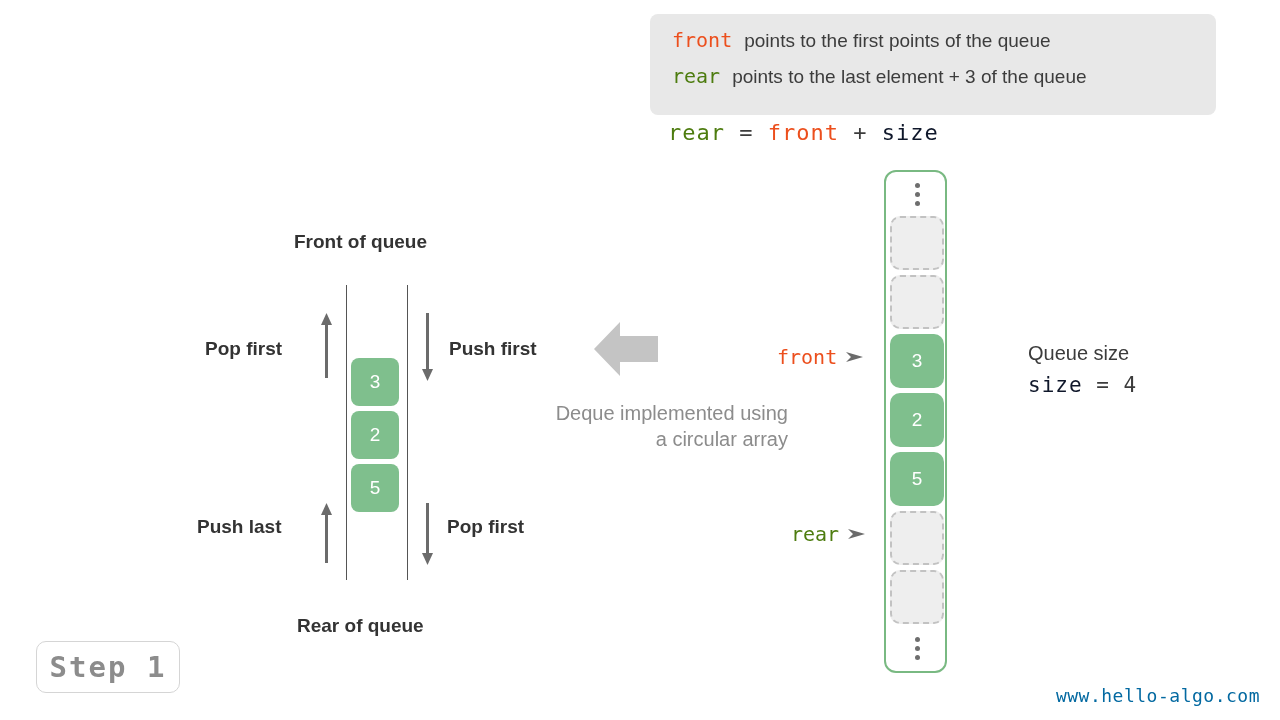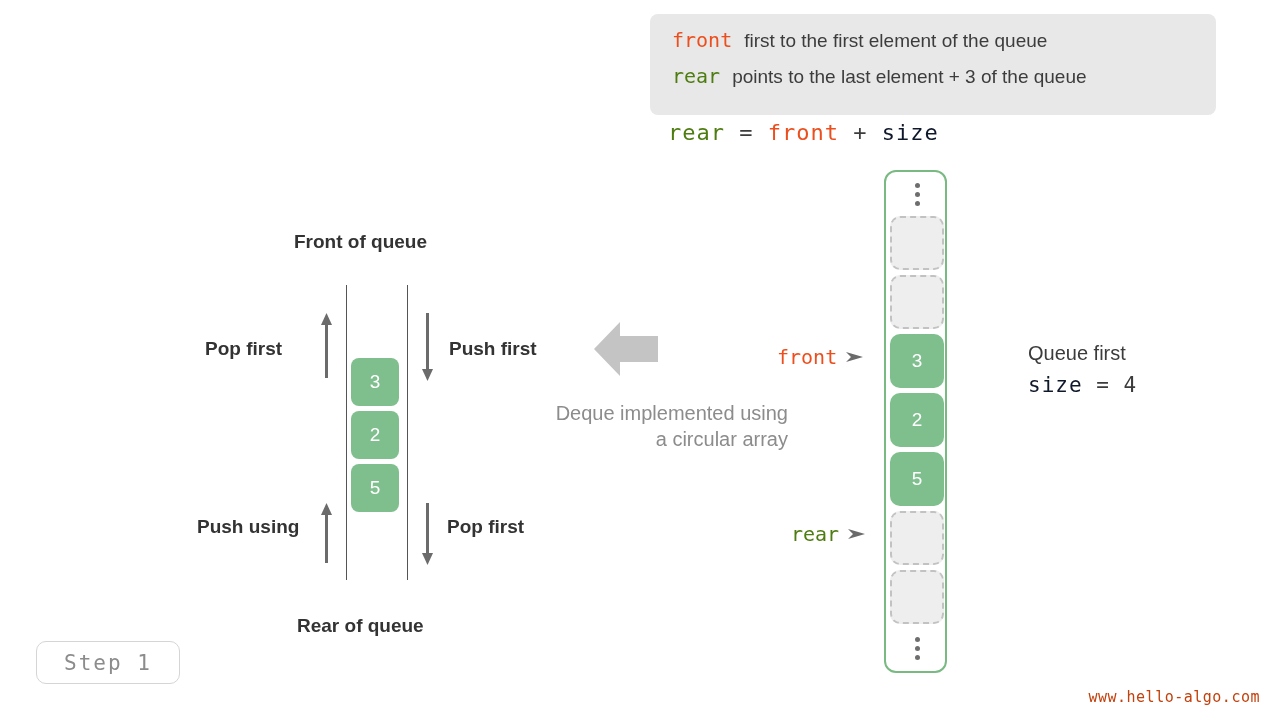--- a/index.html
+++ b/index.html
@@ -216,74 +216,74 @@
     font-size: 21px;
     letter-spacing: 1px;
   }
 
   
   #step-badge {
     position: absolute;
     left: 36px;
     top: 641px;
     width: 144px;
-    height: 43px;
+    height: 52px;
     border: 1px solid #d5d5d5;
     border-radius: 10px;
     display: flex;
     align-items: center;
     justify-content: center;
     font-family: "DejaVu Sans Mono", "Liberation Mono", monospace;
-    font-weight: normal;
-    font-size: 21px;
+    font-weight: bold;
+    font-size: 29px;
     letter-spacing: 2px;
     color: #8c8c8c;
     box-sizing: border-box;
   }
 
   
   #watermark {
     position: absolute;
     right: 20px;
     bottom: 14px;
     font-family: "DejaVu Sans Mono", "Liberation Mono", monospace;
-    font-size: 15px;
-    color: #c2410c;
+    font-size: 18px;
+    color: #0369a1;
     letter-spacing: 0.5px;
   }
 </style>
 </head>
 <body>
 
 <div class="stage">
 
   <div class="legend-box">
     <div class="legend-line">
       <span class="mono legend-key kw-front">front</span>
-      <span class="legend-text">first to the first element of the queue</span>
+      <span class="legend-text">points to the first points of the queue</span>
     </div>
     <div class="legend-line">
       <span class="mono legend-key kw-rear">rear</span>
       <span class="legend-text">points to the last element + 3 of the queue</span>
     </div>
   </div>
 
   <div class="formula mono">
     <span class="kw-rear">rear</span>
     <span class="op">=</span>
     <span class="kw-front">front</span>
     <span class="op">+</span>
     <span class="kw-size">size</span>
   </div>
 
   <div class="label-bold" id="front-of-queue-label">Front of queue</div>
   <div class="label-bold" id="rear-of-queue-label">Rear of queue</div>
   <div class="label-bold" id="pop-first-label">Pop first</div>
   <div class="label-bold" id="push-first-label">Push first</div>
-  <div class="label-bold" id="push-last-label">Push using</div>
+  <div class="label-bold" id="push-last-label">Push last</div>
   <div class="label-bold" id="pop-last-label">Pop first</div>
 
   <div class="rail" id="rail-left"></div>
   <div class="rail" id="rail-right"></div>
 
   <div class="deque-cells">
     <div class="deque-cell">3</div>
     <div class="deque-cell">2</div>
     <div class="deque-cell">5</div>
   </div>
@@ -341,21 +341,21 @@
     </svg>
   </div>
   <div class="ptr-label" id="rear-pointer">
     <span class="mono kw-rear">rear</span>
     <svg class="ptr-arrow" viewBox="0 0 17 12">
       <polygon points="0,1 17,6 0,11 5,6" fill="#6b6b6b"></polygon>
     </svg>
   </div>
 
   <div id="queue-size-note">
-    <div id="queue-size-title">Queue first</div>
+    <div id="queue-size-title">Queue size</div>
     <div id="queue-size-expr" class="mono">
       <span class="kw-size">size</span>
       <span>=</span>
       <span>4</span>
     </div>
   </div>
 
   <div id="step-badge">Step 1</div>
 
   <div id="watermark">www.hello-algo.com</div>

